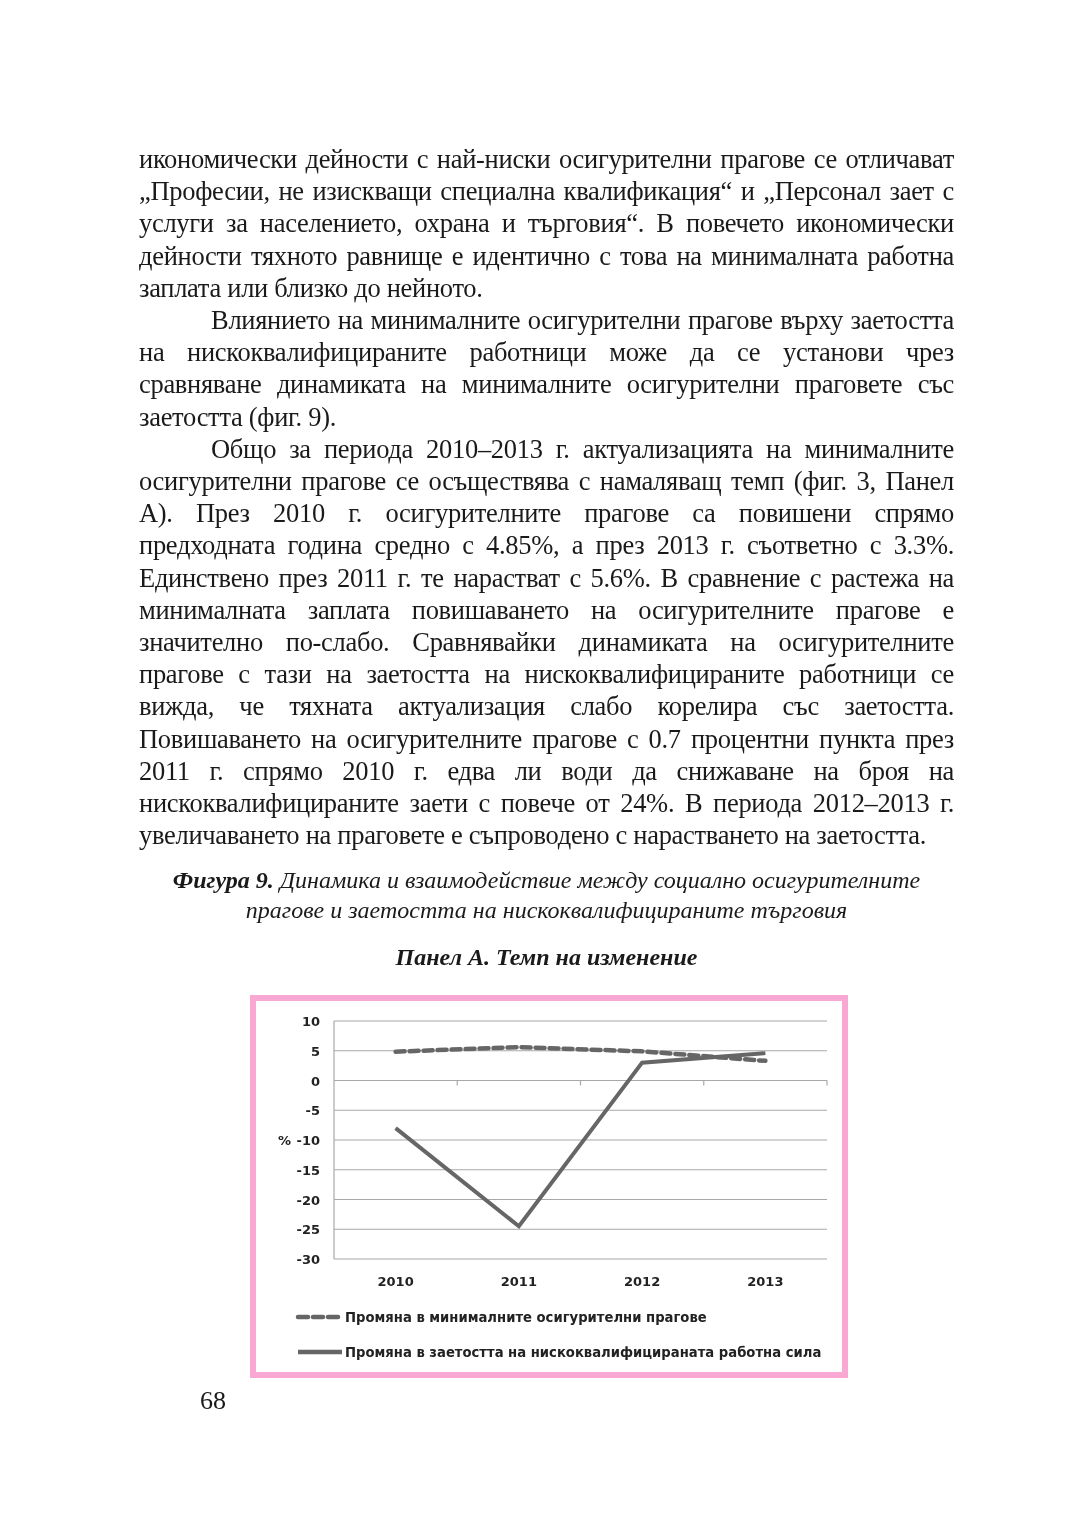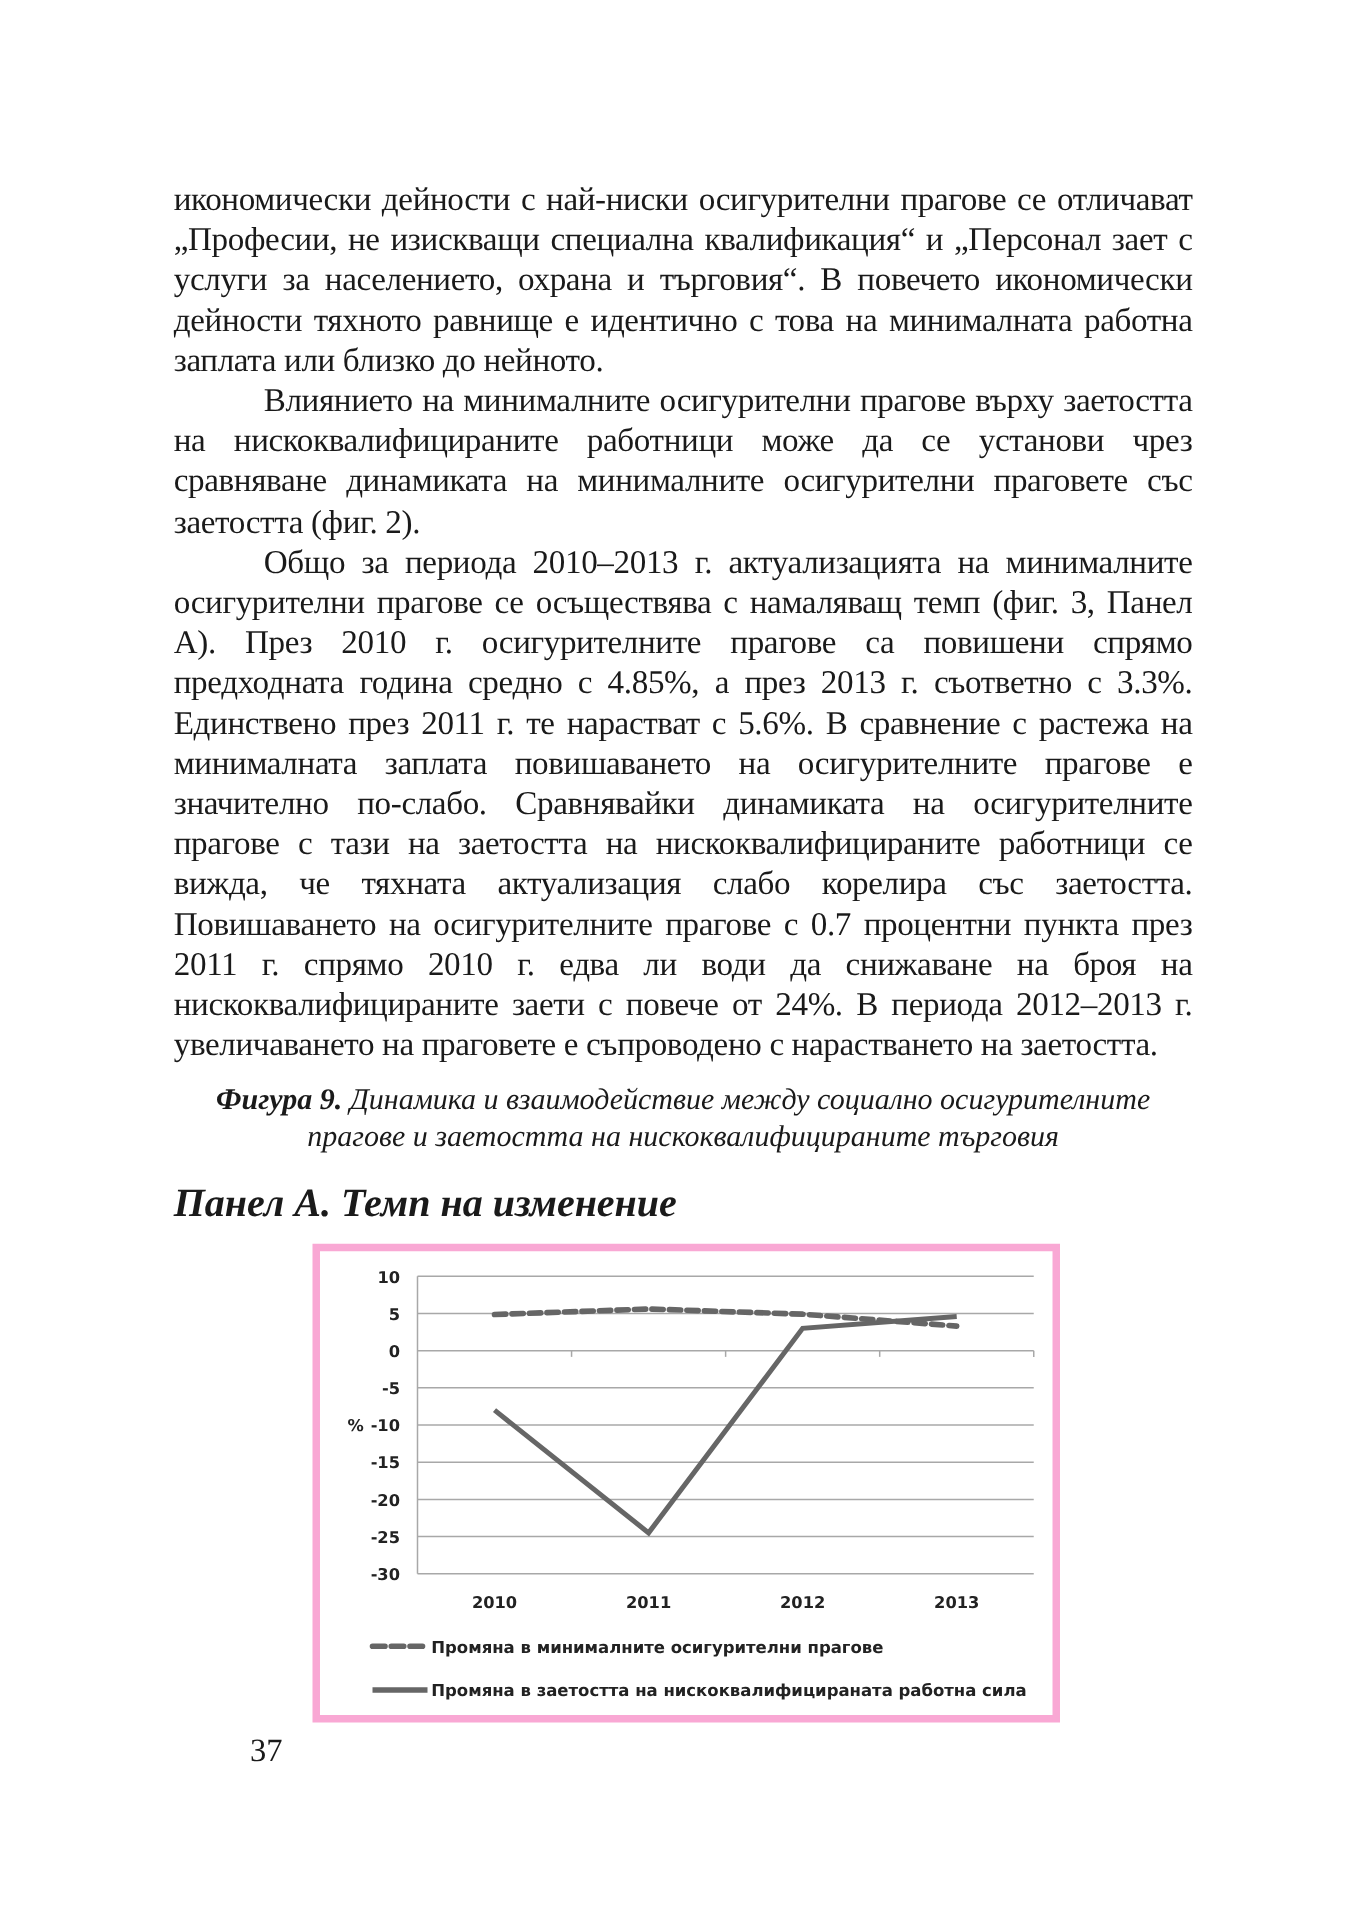--- a/index.html
+++ b/index.html
@@ -16,21 +16,21 @@
   .caption {
     position: absolute; left: 139px; width: 815px; top: 865px;
     font-family: "Liberation Serif", "DejaVu Serif", serif;
     font-size: 24px; line-height: 30px; color: #1a1a1a; font-style: italic;
     text-align: center;
   }
   .caption b { font-weight: bold; }
   .panel-title {
     position: absolute; left: 139px; width: 815px; top: 944px;
     font-family: "Liberation Serif", "DejaVu Serif", serif;
-    font-size: 32px; font-weight: bold; font-style: italic; color: #1a1a1a;
+    font-size: 24px; font-weight: bold; font-style: italic; text-align: center; color: #1a1a1a;
   }
   .chart-box {
     position: absolute; left: 250px; top: 995px; width: 586px; height: 371px;
     border: 6px solid #f9a8d4; box-sizing: content-box; background: #fff;
   }
   .chart-box svg { position: absolute; left: 0; top: 0; }
   .page-number {
     position: absolute; left: 200px; top: 1386px;
     font-family: "Liberation Serif", "DejaVu Serif", serif;
     font-size: 26px; color: #1a1a1a;
@@ -39,21 +39,21 @@
     font-family: "DejaVu Sans", "Liberation Sans", sans-serif; font-weight: bold;
     fill: #222;
   }
 </style>
 </head>
 <body>
 
 <div class="page">
   <div class="body-text">
     <p>икономически дейности с най-ниски осигурителни прагове се отличават „Професии, не изискващи специална квалификация“ и „Персонал зает с услуги за населението, охрана и търговия“. В повечето икономически дейности тяхното равнище е идентично с това на минималната работна заплата или близко до нейното.</p>
-    <p class="indent">Влиянието на минималните осигурителни прагове върху заетостта на нискоквалифицираните работници може да се установи чрез сравняване динамиката на минималните осигурителни праговете със заетостта (фиг. 2).</p>
+    <p class="indent">Влиянието на минималните осигурителни прагове върху заетостта на нискоквалифицираните работници може да се установи чрез сравняване динамиката на минималните осигурителни праговете със заетостта (фиг. 9).</p>
     <p class="indent">Общо за периода 2010–2013 г. актуализацията на минималните осигурителни прагове се осъществява с намаляващ темп (фиг. 3, Панел А). През 2010 г. осигурителните прагове са повишени спрямо предходната година средно с 4.85%, а през 2013 г. съответно с 3.3%. Единствено през 2011 г. те нарастват с 5.6%. В сравнение с растежа на минималната заплата повишаването на осигурителните прагове е значително по-слабо. Сравнявайки динамиката на осигурителните прагове с тази на заетостта на нискоквалифицираните работници се вижда, че тяхната актуализация слабо корелира със заетостта. Повишаването на осигурителните прагове с 0.7 процентни пункта през 2011 г. спрямо 2010 г. едва ли води да снижаване на броя на нискоквалифицираните заети с повече от 24%. В периода 2012–2013 г. увеличаването на праговете е съпроводено с нарастването на заетостта.</p>
   </div>
 
   <div class="caption">
     <b>Фигура 9.</b>
     <span>Динамика и взаимодействие между социално осигурителните прагове и заетостта на нискоквалифицираните търговия</span>
   </div>
 
   <div class="panel-title">Панел А. Темп на изменение</div>
 
@@ -97,14 +97,14 @@
         <circle cx="262.875" cy="225.275" r="0.1" fill="#666666"></circle>
         <circle cx="386.125" cy="61.65" r="0.1" fill="#666666"></circle>
         <circle cx="509.375" cy="52.13" r="0.1" fill="#666666"></circle>
         <line x1="42" x2="86" y1="316" y2="316" stroke="#666666" stroke-width="4.5" stroke-dasharray="10,5" stroke-linecap="round"></line>
         <text x="89" y="321" font-size="13.2" class="legend-text">Промяна в минималните осигурителни прагове</text>
         <line x1="42" x2="86" y1="351" y2="351" stroke="#666666" stroke-width="4.5"></line>
         <text x="89" y="356" font-size="13.2" class="legend-text">Промяна в заетостта на нискоквалифицираната работна сила</text>
       </svg>
   </div>
 
-  <div class="page-number">37</div>
+  <div class="page-number">68</div>
 </div>
 
 </body></html>

